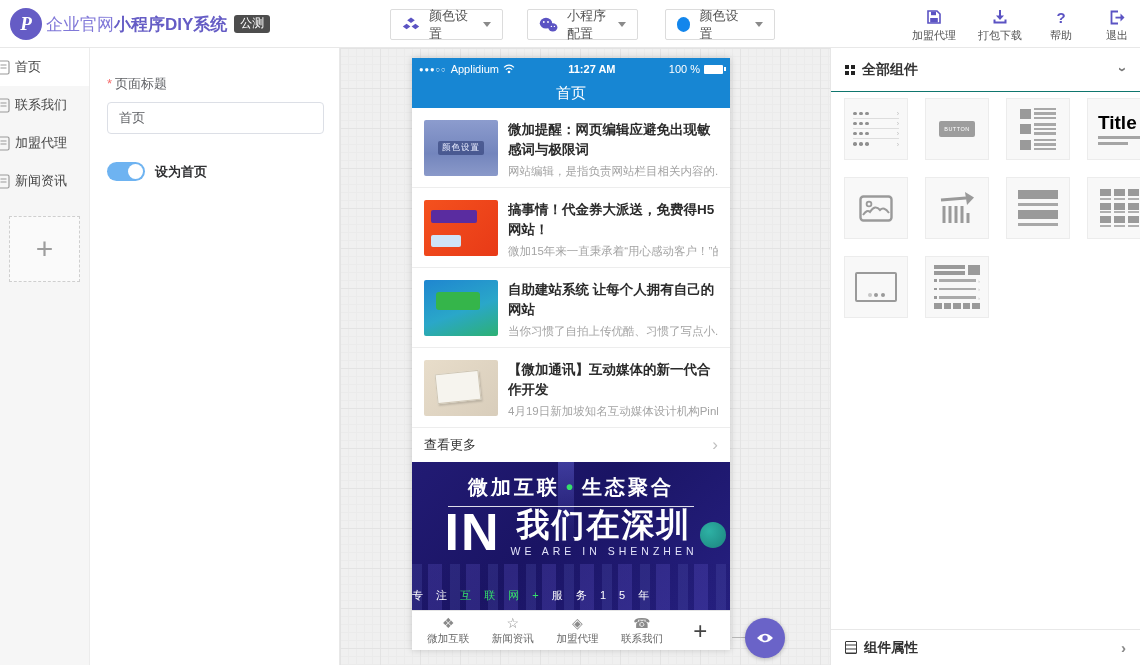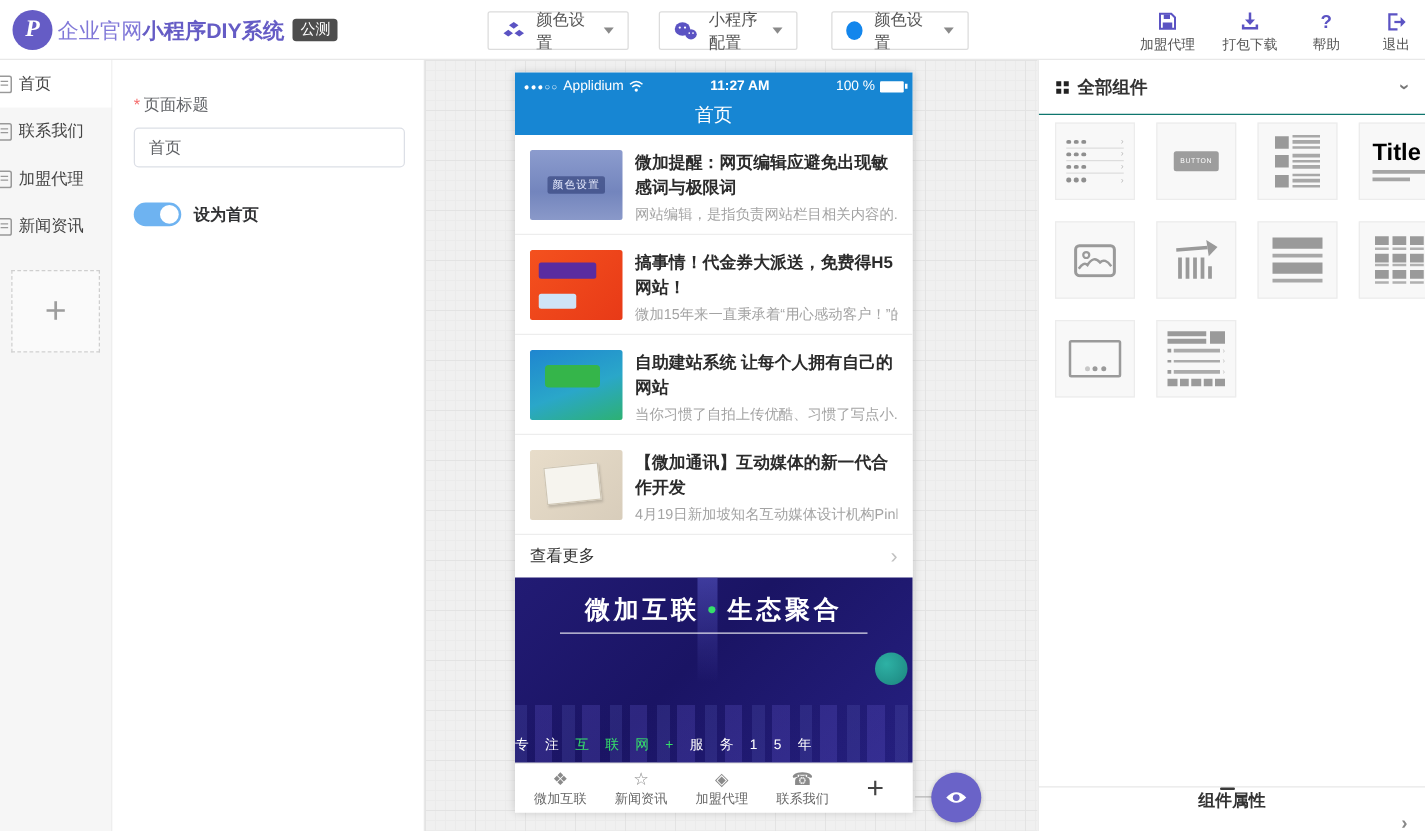--- a/index.html
+++ b/index.html
@@ -149,21 +149,21 @@
   .tl-rich .top { display:flex; gap:3px; }
   .tl-rich .top .lines { display:flex; flex-direction:column; gap:2.5px; flex:1; }
   .tl-rich .top .lines i { height:3.5px; background:#9a9a9a; }
   .tl-rich .top .sq { width:12px; height:10px; background:#9a9a9a; }
   .tl-rich .mrow { display:flex; align-items:center; gap:2px; }
   .tl-rich .mrow b { width:2.5px; height:2.5px; background:#9a9a9a; }
   .tl-rich .mrow i { flex:1; height:2.5px; background:#ababab; }
   .tl-rich .mrow s { color:#bbb; font-size:6px; text-decoration:none; }
   .tl-rich .bot { display:flex; gap:2px; }
   .tl-rich .bot i { width:8px; height:6px; background:#9a9a9a; }
-  .cp-footer { position:absolute; left:0; right:0; bottom:0; height:36px; background:#fff; border-top:1px solid #e8e8e8; display:flex; align-items:center; padding:0 14px; font-size:13.5px; font-weight:bold; color:#333;flex-direction:column; }
+  .cp-footer { position:absolute; left:0; right:0; bottom:0; height:36px; background:#fff; border-top:1px solid #e8e8e8; display:flex; align-items:center; padding:0 14px; font-size:13.5px; font-weight:bold; color:#333; }
   .prop-ico { width:12px; height:13px; border:1.5px solid #3a3a3a; border-radius:1px; margin-right:7px; background:linear-gradient(#3a3a3a 1.5px, transparent 1.5px); background-size:100% 4px; background-position:0 2.5px; background-repeat:repeat-y; }
   .cp-footer .chev-r { margin-left:auto; color:#888; font-size:15px; cursor:pointer; }
 
   svg { display:block; }
 </style>
 </head>
 <body>
 
 <div id="app">
 
@@ -379,20 +379,27 @@
           <span>查看更多</span>
           <span class="chev">›</span>
         </div>
       </div>
 
       <div class="banner">
         <div class="b-line1">
           <span>微加互联</span><span class="b-dot">•</span><span>生态聚合</span>
         </div>
         <div class="b-rule"></div>
+        <div class="b-line2">
+          <span class="b-in">IN</span>
+          <span class="b-right">
+            <span class="b-cn">我们在深圳</span>
+            <span class="b-en">WE ARE IN SHENZHEN</span>
+          </span>
+        </div>
         <div class="b-line4">
           <span>专 注 </span><span class="b-green">互 联 网 +</span><span> 服 务 1 5 年</span>
         </div>
         <span class="b-circle"></span>
       </div>
 
       <div class="tabbar">
         <div class="tab">
           <span class="t-ic">❖</span>
           <span class="t-lb">微加互联</span>

